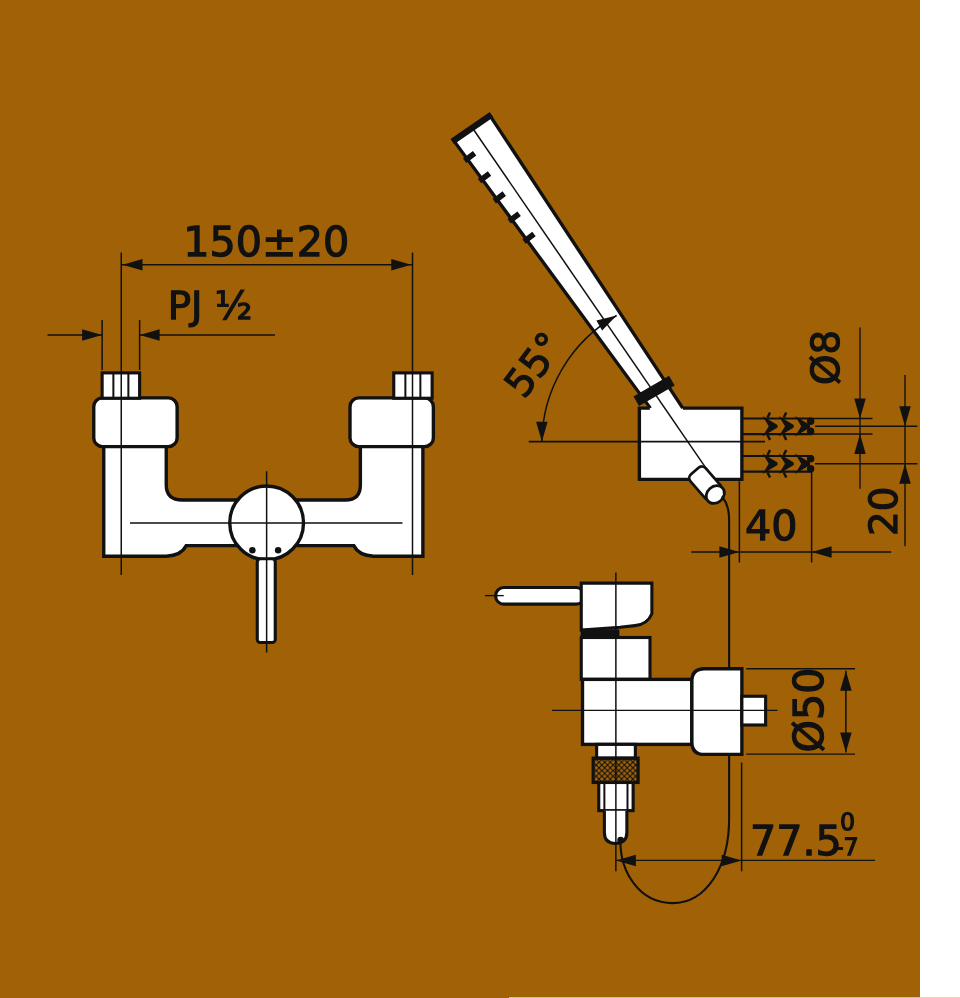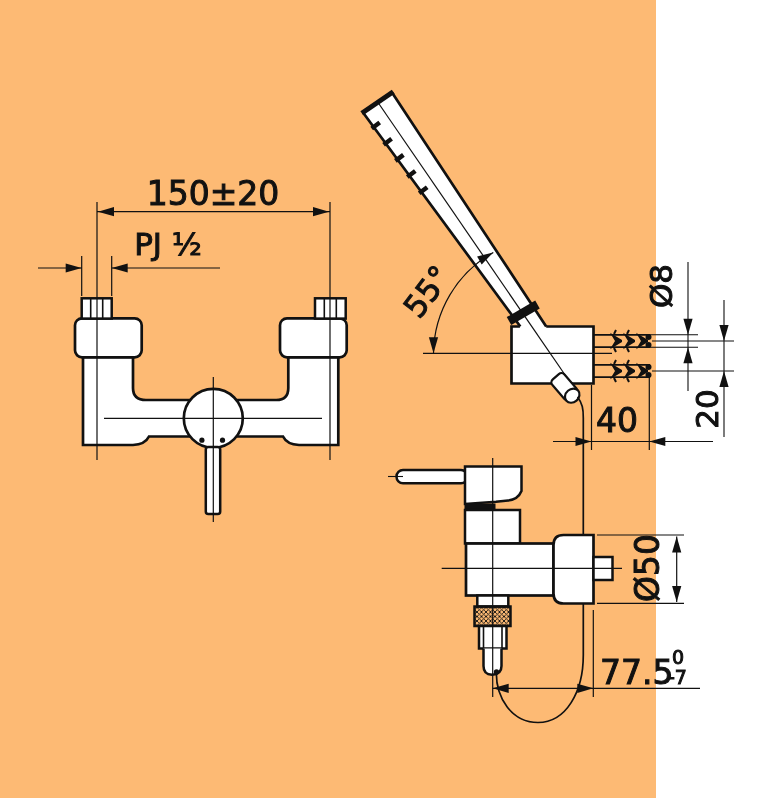--- a/index.html
+++ b/index.html
@@ -1,16 +1,16 @@
 <!DOCTYPE html>
 <html><head>
 <meta charset="utf-8">
 <style>
   html,body{margin:0;padding:0;background:#ffffff;}
-  .stage{width:656px;height:798px;background:#fdba74;position:relative;font-family:"DejaVu Sans","Liberation Sans",sans-serif;}
+  .stage{width:736px;height:798px;background:#a16207;position:relative;font-family:"DejaVu Sans","Liberation Sans",sans-serif;}
   svg{display:block;}
   text{font-family:"DejaVu Sans","Liberation Sans",sans-serif;fill:#111;}
   .dim-text{font-size:33px;}
   .dim-text-sm{font-size:31px;}
   .tol-text{font-size:19px;}
 </style>
 </head>
 <body>
 
 <div class="stage">

